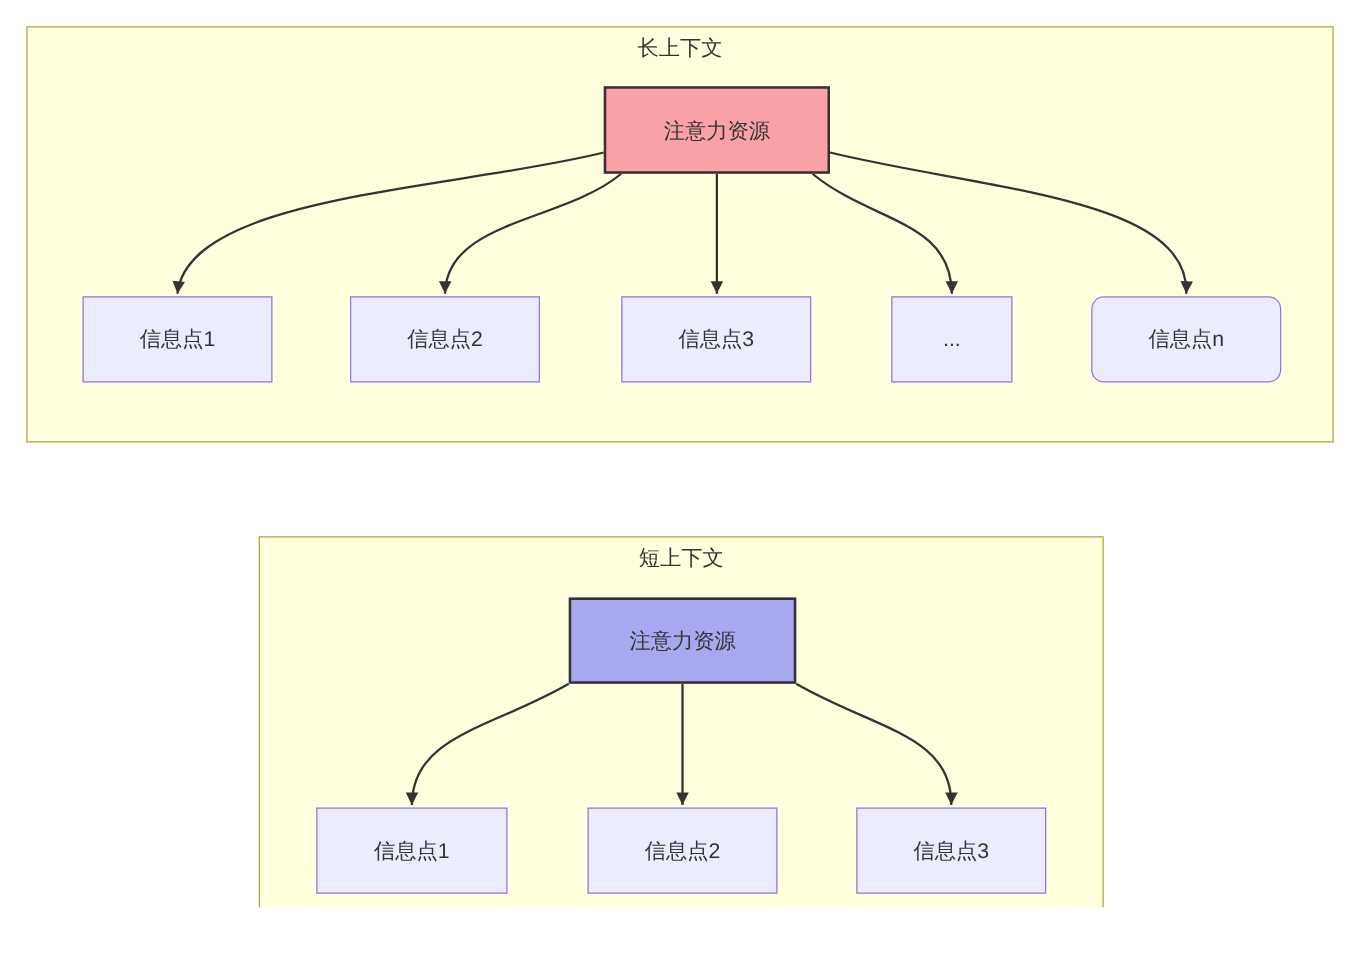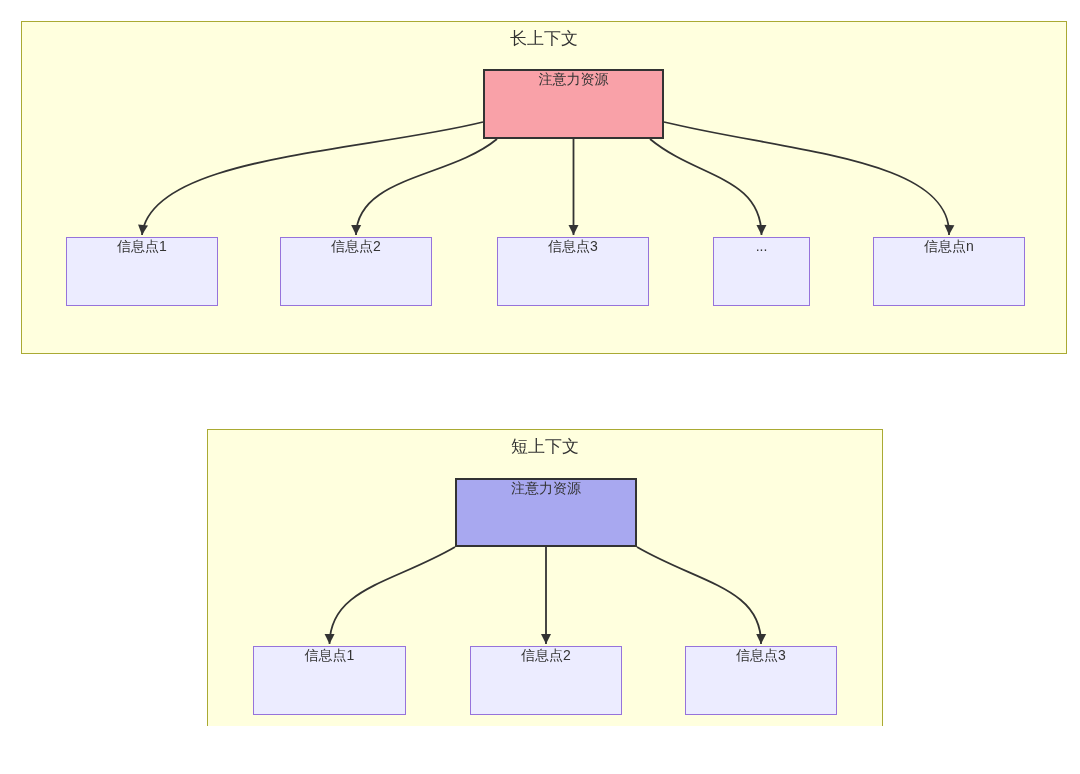--- a/index.html
+++ b/index.html
@@ -39,23 +39,23 @@
     top: 0;
     width: 1080px;
     height: 774px;
     z-index: 2;
     pointer-events: none;
   }
   .node {
     position: absolute;
     box-sizing: border-box;
     display: flex;
-    align-items: flex-start;
+    align-items: center;
     justify-content: center;
-    font-size: 14px;
+    font-size: 17px;
     color: #333333;
     z-index: 3;
   }
   .node.info {
     background: #ececff;
     border: 1.3px solid #9673db;
   }
   .node.attention {
     border: 2.5px solid #333333;
     z-index: 3;
@@ -104,21 +104,21 @@
   </div>
   <div class="node info" style="left:280px; top:237px; width:152px; height:69px;">
     <span>信息点2</span>
   </div>
   <div class="node info" style="left:497px; top:237px; width:152px; height:69px;">
     <span>信息点3</span>
   </div>
   <div class="node info" style="left:713px; top:237px; width:97px; height:69px;">
     <span>...</span>
   </div>
-  <div class="node info" style="left:873px; top:237px; width:152px; height:69px;">
+  <div class="node info" style="left:873px; top:237px; width:152px; height:69px;border-radius:10px;">
     <span>信息点n</span>
   </div>
 
   <div class="node attention short" style="left:455px; top:478px; width:182px; height:69px;">
     <span>注意力资源</span>
   </div>
 
   <div class="node info" style="left:253px; top:646px; width:153px; height:69px;">
     <span>信息点1</span>
   </div>

